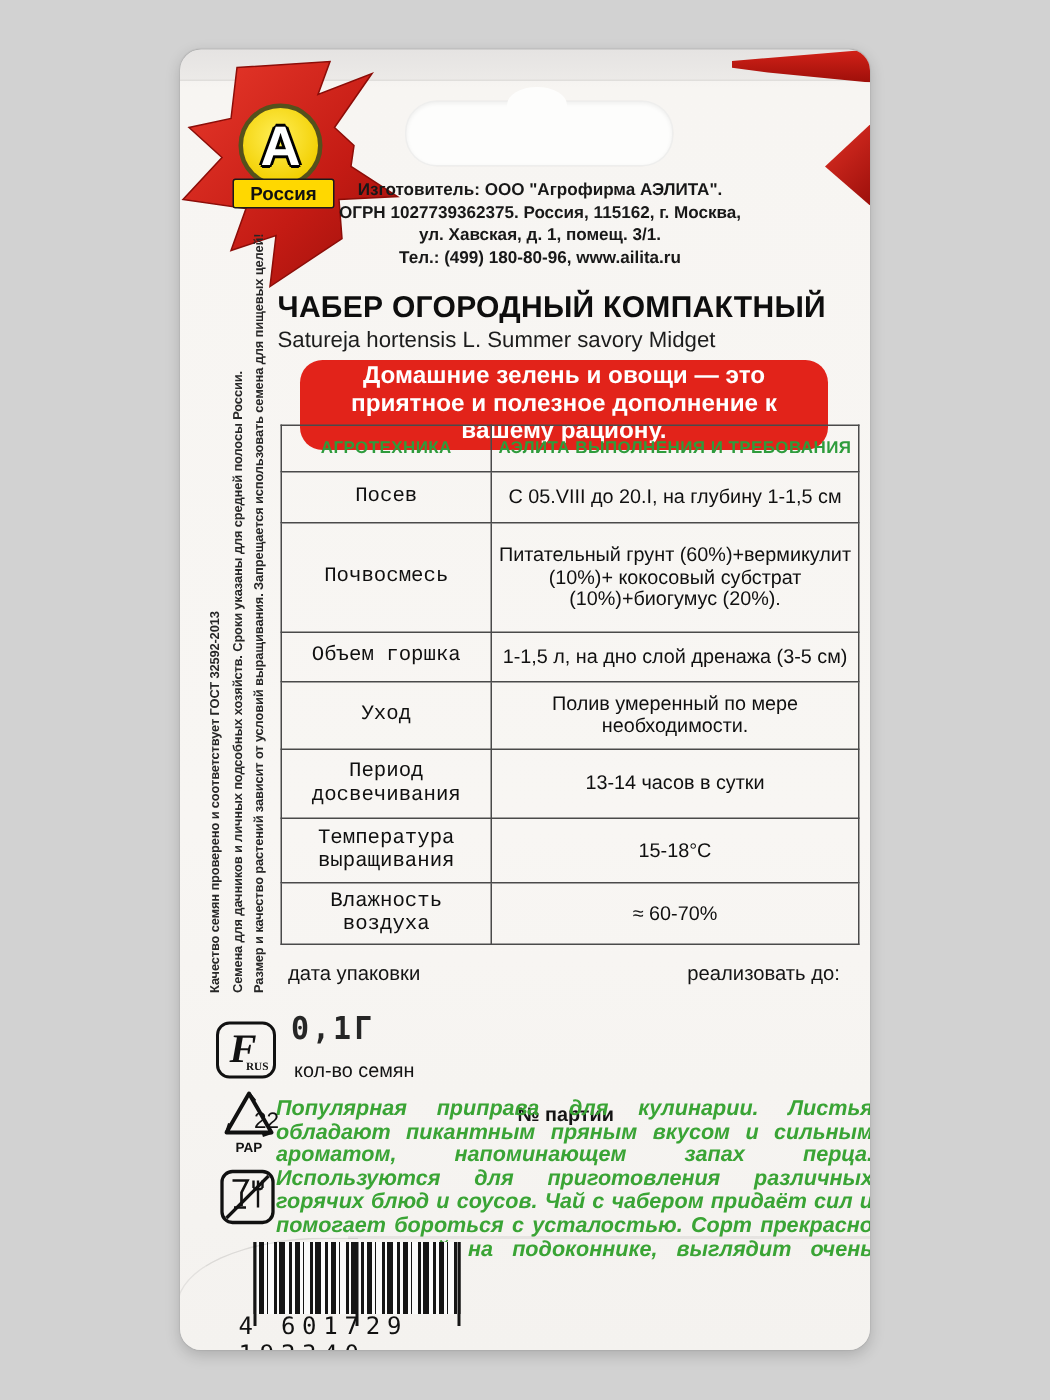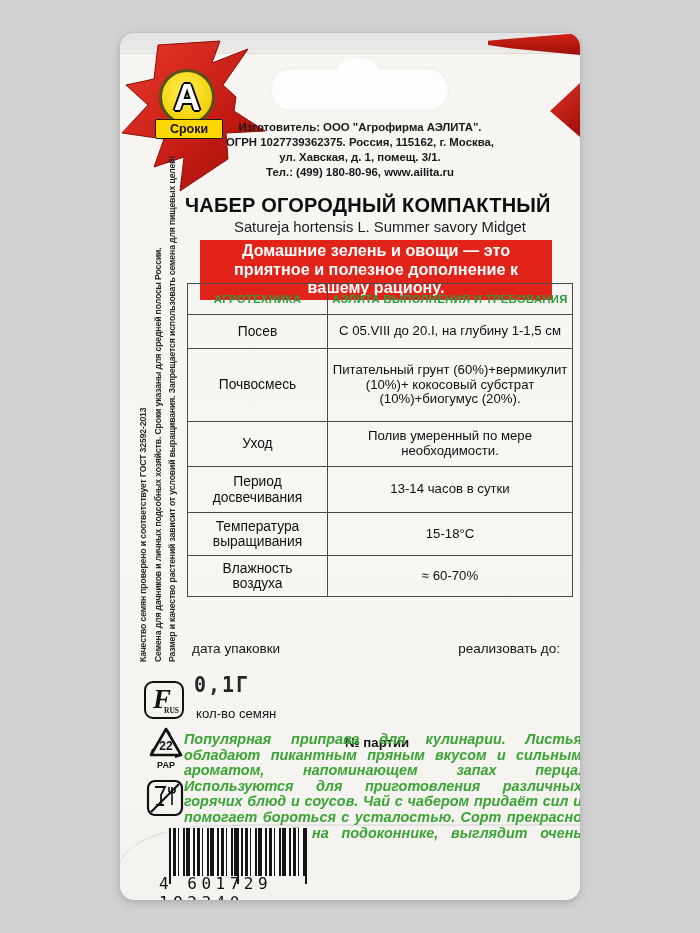--- a/index.html
+++ b/index.html
@@ -36,30 +36,30 @@
     text-shadow:-2px 0 #000,2px 0 #000,0 -2px #000,0 2px #000,-1px -1px #000,1px 1px #000,-1px 1px #000,1px -1px #000;}
   .logo-city{position:absolute;left:35px;top:86px;width:68px;height:20px;background:#ffd800;
     border:1.5px solid #1a1a1a;border-radius:2px;box-sizing:border-box;
     display:flex;align-items:center;justify-content:center;font-size:12.5px;font-weight:bold;color:#111;}
   
   .manufacturer{position:absolute;left:95px;top:87px;width:290px;text-align:center;
     font-size:11.4px;font-weight:bold;line-height:15px;color:#181818;}
   
   .title{position:absolute;left:65px;top:161px;width:390px;text-align:left;
     font-size:20px;font-weight:bold;color:#0e0e0e;letter-spacing:.2px;}
-  .latin{position:absolute;left:65px;top:186px;width:390px;text-align:center;font-size:14.8px;color:#1c1c1c;}
+  .latin{position:absolute;left:65px;top:186px;width:390px;font-size:14.8px;color:#1c1c1c;}
   .banner{position:absolute;left:80px;top:207px;width:352px;box-sizing:border-box;
     background:#e2231a;color:#fff;font-weight:bold;font-size:16.2px;line-height:18.5px;
-    text-align:center;padding:1px 4px 3px;}
+    text-align:center;padding:1px 4px 3px;border-radius:15px;}
   
   table.agro{position:absolute;left:67px;top:250px;width:385px;border-collapse:collapse;table-layout:fixed;
     background:transparent;}
   table.agro td,table.agro th{border:1px solid #4a4a4a;vertical-align:middle;text-align:center;padding:3px 10px;}
   table.agro th{color:#2e9c3c;font-size:11.3px;letter-spacing:.3px;font-weight:bold;height:24px;padding:3px 4px;}
-  table.agro td.lbl{font-size:13.8px;color:#101010;line-height:1.12;}
+  table.agro td.lbl{font-size:13.8px;color:#101010;line-height:1.12;font-family:Liberation Mono, monospace;}
   table.agro td.val{font-size:13.2px;color:#101010;line-height:1.12;padding:3px 4px;}
   tr.r1 td{height:27px;} tr.r2 td{height:66px;} tr.r3 td{height:26px;} tr.r4 td{height:38px;}
   tr.r5 td{height:39px;} tr.r6 td{height:49px;} tr.r7 td{height:36px;} tr.r8 td{height:34px;}
   
   .meta-row{position:absolute;left:72px;top:608px;width:368px;display:flex;justify-content:space-between;
     font-size:13.5px;color:#141414;gap:32px;}
   .weight{position:absolute;left:74px;top:640px;font-family:"DejaVu Sans Mono",monospace;
     font-size:20px;font-weight:bold;letter-spacing:2px;color:#262626;transform:scaleY(1.05);}
   .count-label{position:absolute;left:76px;top:673px;font-size:13.2px;color:#141414;}
   .batch-label{position:absolute;left:225px;top:702px;font-size:13.2px;color:#141414;font-weight:bold;}
@@ -72,21 +72,21 @@
     transform:rotate(-90deg);transform-origin:0 0;
     font-size:8.6px;font-weight:bold;letter-spacing:-.1px;color:#262626;line-height:14.6px;white-space:nowrap;}
   
   .fmark{position:absolute;left:24px;top:648px;width:40px;height:38px;border:2.2px solid #111;border-radius:9px;
     box-sizing:border-box;}
   .fmark .f{position:absolute;left:7px;top:0px;font-family:"Liberation Serif",serif;font-style:italic;
     font-weight:bold;font-size:27px;color:#111;line-height:32px;}
   .fmark .sub{position:absolute;right:3px;bottom:2px;font-family:"Liberation Serif",serif;
     font-size:7.5px;font-weight:bold;color:#111;}
   .recycle{position:absolute;left:26px;top:693px;width:40px;height:48px;}
-  .recycle .num{position:absolute;left:0;top:13px;width:40px;text-align:center;font-size:12px;font-weight:bold;color:#111;}
+  .recycle .num{position:absolute;left:0;top:13px;width:40px;text-align:right;font-size:15px;font-weight:normal;color:#111;}
   .recycle .mat{position:absolute;left:0;top:34px;width:40px;text-align:center;font-size:9px;font-weight:bold;color:#111;}
   .no-food{position:absolute;left:26px;top:746px;width:38px;height:38px;}
   
   .barcode{position:absolute;left:45px;top:795px;width:146px;height:62px;}
   .bc-bars{position:absolute;left:4px;top:0;width:138px;height:48px;
     background:repeating-linear-gradient(90deg,
       #151515 0 2px,#fbfbfb 2px 4px,#151515 4px 7px,#fbfbfb 7px 9px,
       #151515 9px 10px,#fbfbfb 10px 14px,#151515 14px 16px,#fbfbfb 16px 17px,
       #151515 17px 21px,#fbfbfb 21px 24px);}
   .bc-guard{position:absolute;top:0;width:2px;height:56px;background:#151515;}
@@ -116,21 +116,21 @@
         <stop offset="0" stop-color="#e8392b"></stop>
           <stop offset="0.6" stop-color="#c41b14"></stop>
           <stop offset="1" stop-color="#9a0f0a"></stop>
       </linearGradient>
     </defs>
     <path d="M38,6 L100,2 L92,24 L128,10 L103,46 L116,58 L114,72 L145,92 L106,94 L108,120 L60,152 L64,118 L34,128 L44,100 L2,94 L28,66 L6,46 L34,40 Z" fill="url(#redg)" stroke="#8c0d08" stroke-width="1"></path>
   </svg>
   <div class="logo-circle">
     <span class="logo-letter">А</span>
   </div>
-  <div class="logo-city">Сроки</div>
+  <div class="logo-city">Россия</div>
 
   <div class="manufacturer">
     <div>Изготовитель: ООО "Агрофирма АЭЛИТА".</div>
     <div>ОГРН 1027739362375. Россия, 115162, г. Москва,</div>
     <div>ул. Хавская, д. 1, помещ. 3/1.</div>
     <div>Тел.: (499) 180-80-96,  www.ailita.ru</div>
   </div>
 
   <div class="title">ЧАБЕР ОГОРОДНЫЙ КОМПАКТНЫЙ</div>
   <div class="latin">Satureja hortensis L. Summer savory Midget</div>
@@ -147,20 +147,24 @@
       <th>АЭЛИТА ВЫПОЛНЕНИЯ И ТРЕБОВАНИЯ</th>
     </tr>
     <tr class="r1">
       <td class="lbl">Посев</td>
       <td class="val">С 05.VIII до 20.I, на глубину 1-1,5 см</td>
     </tr>
     <tr class="r2">
       <td class="lbl">Почвосмесь</td>
       <td class="val">Питательный грунт (60%)+вермикулит (10%)+ кокосовый субстрат (10%)+биогумус (20%).</td>
     </tr>
+    <tr class="r3">
+      <td class="lbl">Объем горшка</td>
+      <td class="val">1-1,5 л, на дно слой дренажа (3-5 см)</td>
+    </tr>
     <tr class="r4">
       <td class="lbl">Уход</td>
       <td class="val">Полив умеренный по мере необходимости.</td>
     </tr>
     <tr class="r5">
       <td class="lbl">Период досвечивания</td>
       <td class="val">13-14 часов в сутки</td>
     </tr>
     <tr class="r7">
       <td class="lbl">Температура выращивания</td>

